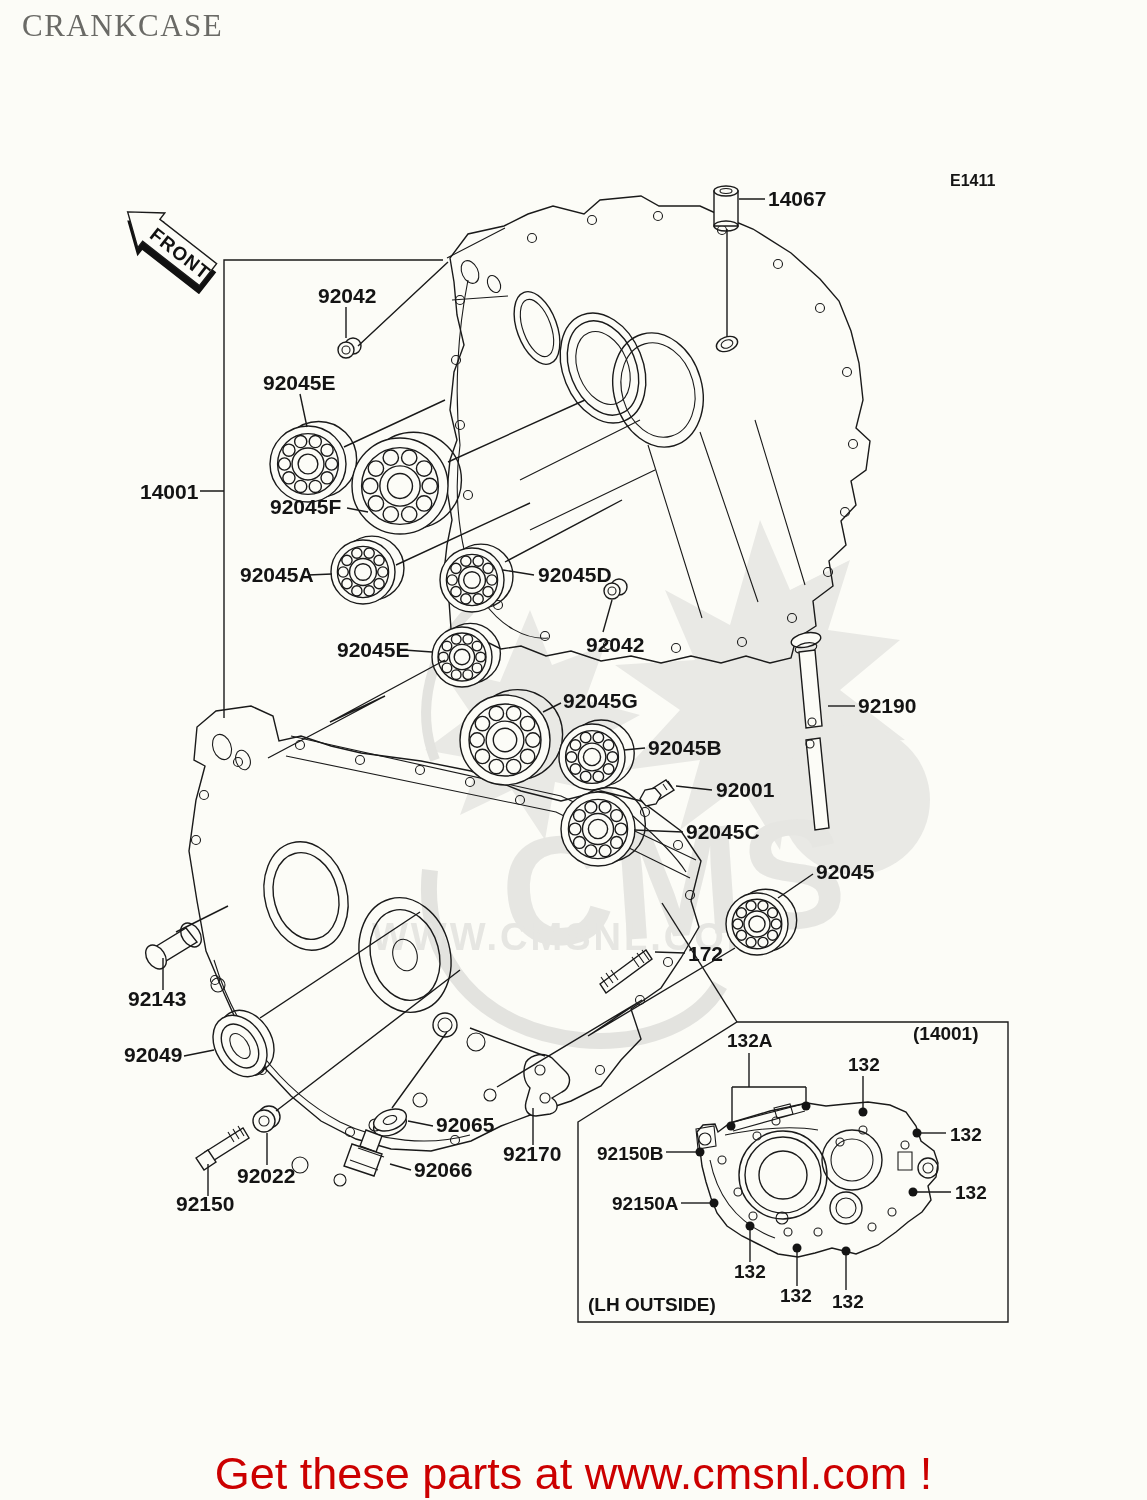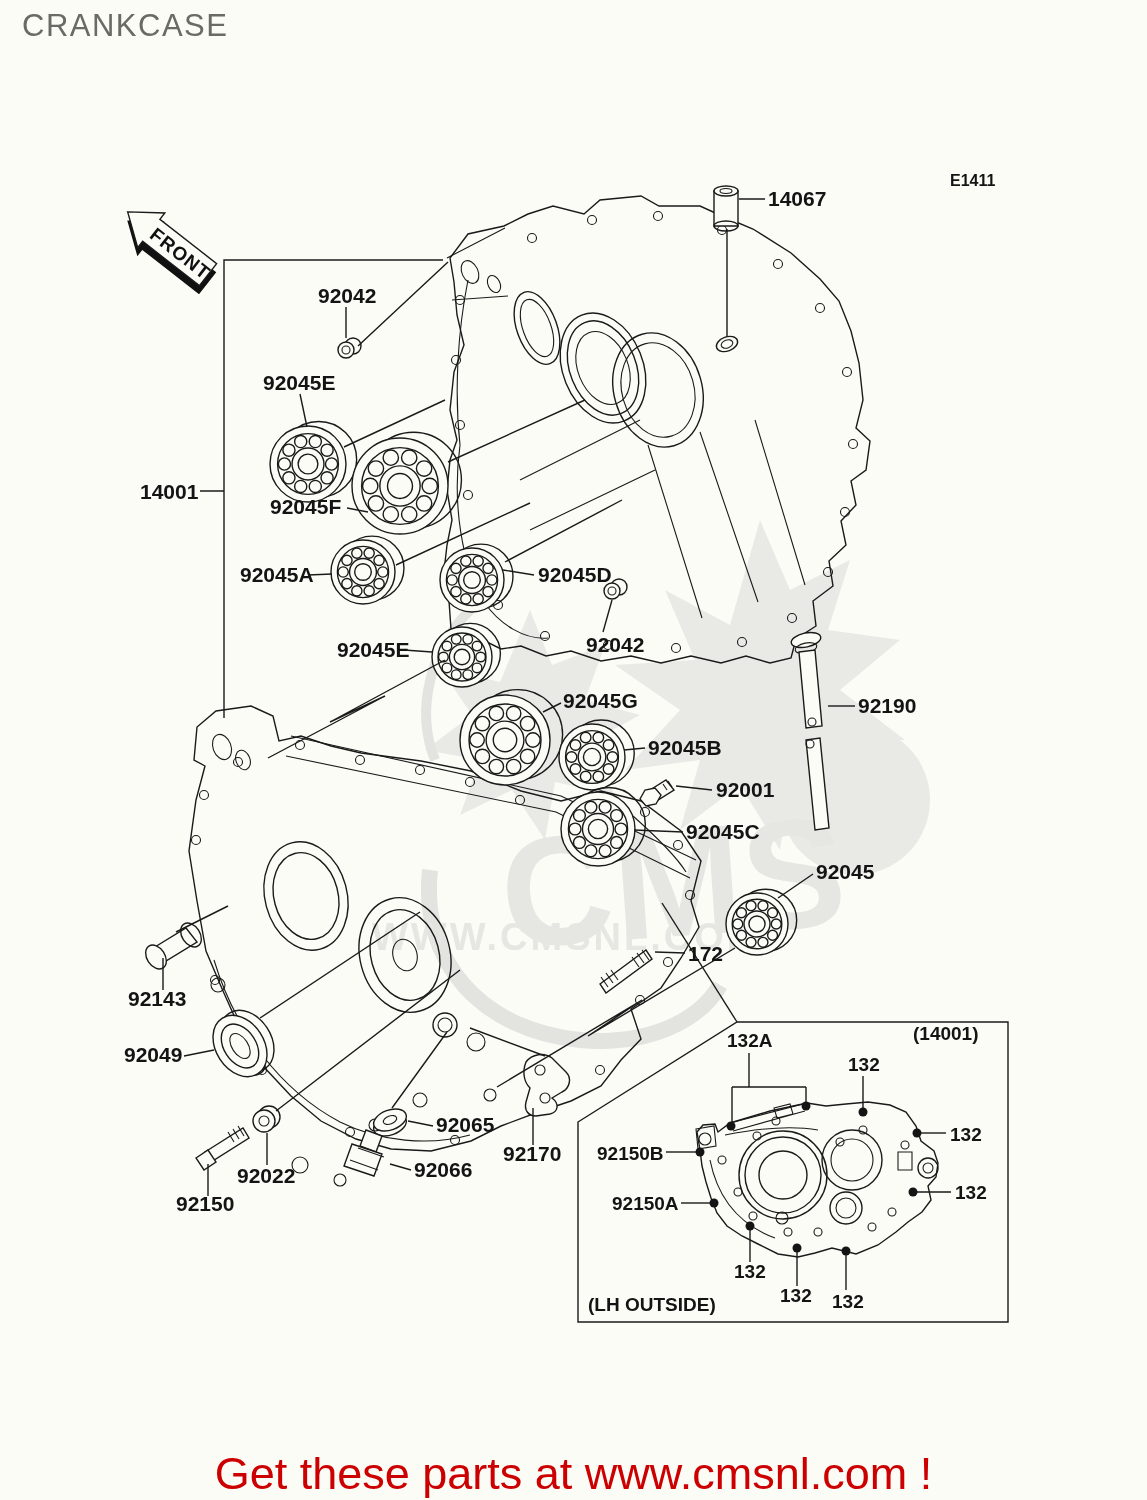--- a/index.html
+++ b/index.html
@@ -1,20 +1,20 @@
 <!DOCTYPE html>
 <html><head>
 <meta charset="utf-8">
 <style>
   html,body{margin:0;padding:0;}
   body{width:1147px;height:1500px;position:relative;background:#fcfcf7;overflow:hidden;
        font-family:"Liberation Sans",sans-serif;}
   #stage{position:absolute;left:0;top:0;width:1147px;height:1500px;}
   .page-title{position:absolute;left:22px;top:8px;font-size:31px;letter-spacing:1.5px;
-              color:#6a6a66;font-weight:normal;}
+              color:#6a6a66;font-weight:normal;font-family:Liberation Serif, serif;}
   .footer-banner{position:absolute;left:0;top:1448px;width:1147px;text-align:center;
                  font-size:45px;color:#cc0000;}
   
   .st{stroke:#1a1a1a;stroke-width:1.4;fill:none;vector-effect:non-scaling-stroke;}
   .st2{stroke:#1a1a1a;stroke-width:1.1;fill:none;vector-effect:non-scaling-stroke;}
   .stf{stroke:#1a1a1a;stroke-width:1.4;fill:#fcfcf7;vector-effect:non-scaling-stroke;}
   .dot{fill:#141414;stroke:none;}
   .lbl{font-family:"Liberation Sans",sans-serif;font-weight:bold;font-size:21px;fill:#141414;}
   .lbl-s{font-family:"Liberation Sans",sans-serif;font-weight:bold;font-size:19px;fill:#141414;}
   .lbl-xs{font-family:"Liberation Sans",sans-serif;font-weight:bold;font-size:16px;fill:#141414;}

